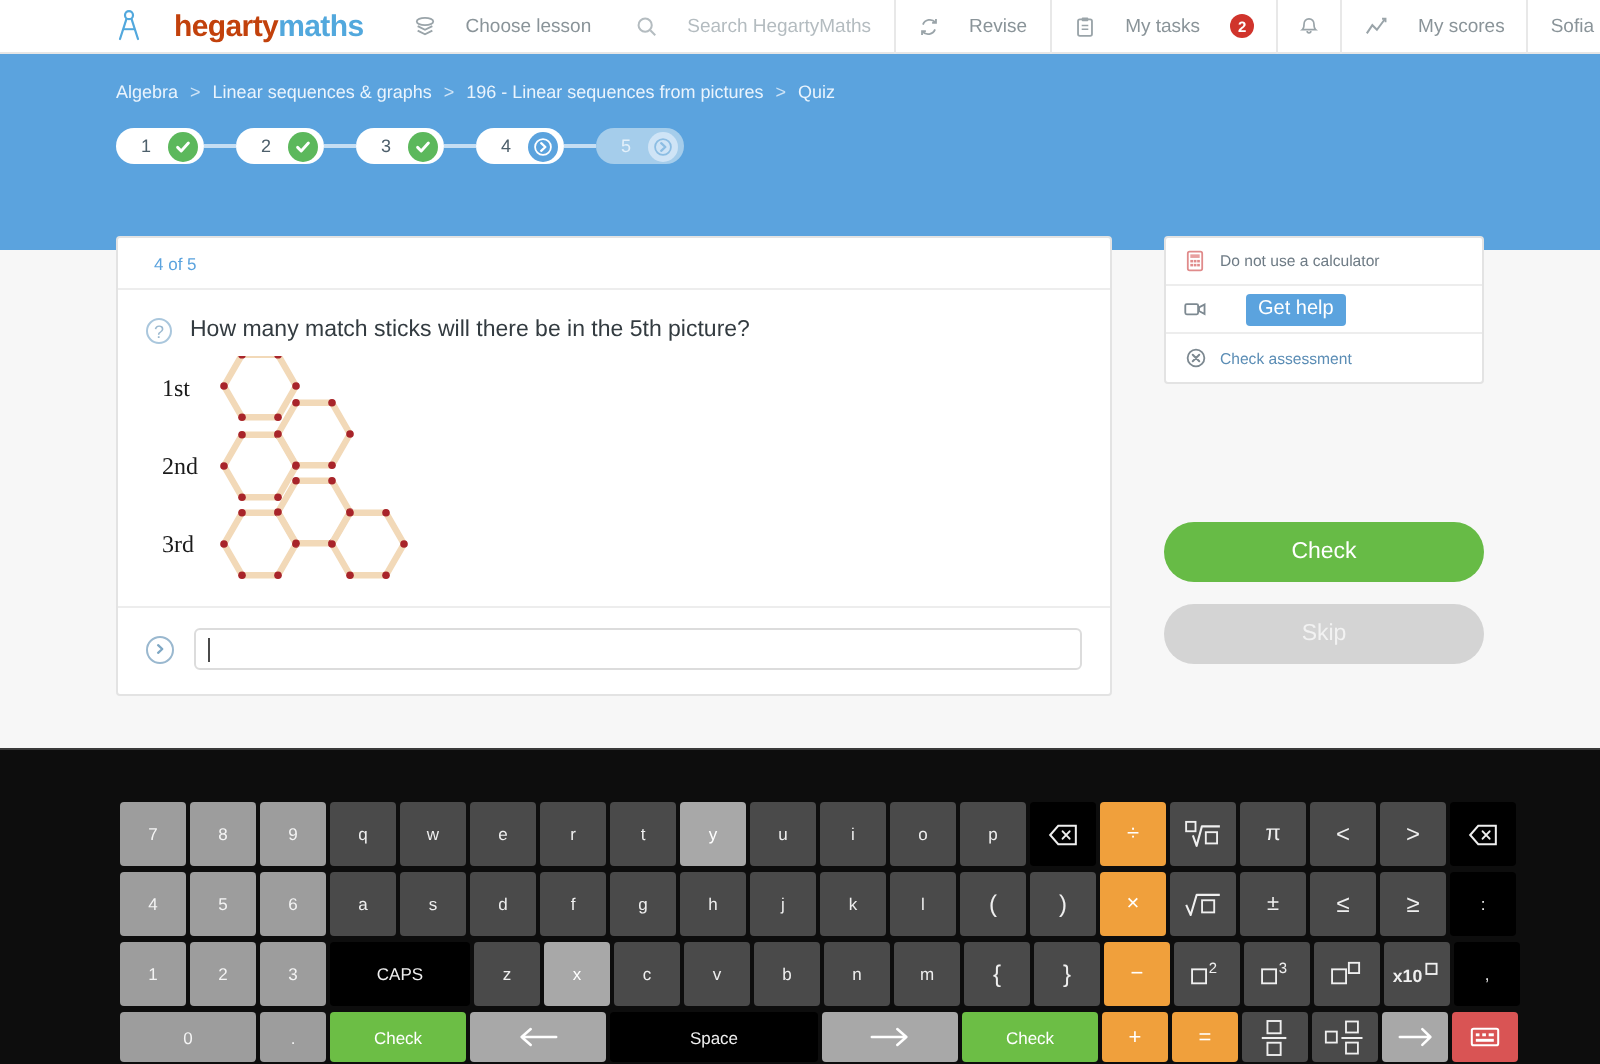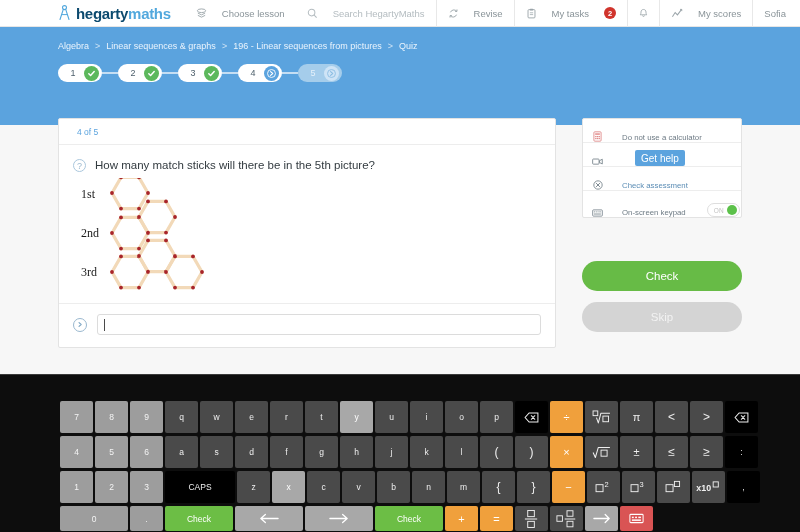--- a/index.html
+++ b/index.html
@@ -13,21 +13,21 @@
   
   .topnav {
     height: 27px; background: #ffffff;
     display: flex; align-items: center;
     border-bottom: 1px solid #e6e6e6;
     position: relative;
   }
   .logo-wrap { display: flex; align-items: center; padding: 0 14px 0 58px; height: 27px; }
   .logo-mark { width: 13px; height: 16px; margin-right: 5px; flex-shrink: 0; }
   .logo-text { font-size: 15px; font-weight: bold; letter-spacing: -0.3px; }
-  .logo-text .dark { color: #0c4a6e; }
+  .logo-text .dark { color: #c2410c; margin-left: 11px; }
   .logo-text .blue { color: #52a8dd; }
 
   .nav-div { width: 1px; height: 27px; background: #e8e8e8; }
   .nav-item {
     display: flex; align-items: center; gap: 15px;
     padding: 0 11px; height: 27px;
     font-size: 9.5px; color: #8a9499; white-space: nowrap;
   }
   .nav-item .ico { display: flex; align-items: center; color: #9aa4a9; }
   .search-item { color: #b4bcc0; }
@@ -117,21 +117,21 @@
     display: flex; align-items: center; padding-left: 6px;
   }
   .caret { width: 1px; height: 12px; background: #4a4a4a; }
 
   
   .sidepanel {
     position: absolute; left: 582px; top: 118px; width: 160px;
     background: #fff; border: 1px solid #e3e3e3; border-radius: 2px;
   }
   .srow {
-    display: flex; align-items: flex-end; gap: 19px;
+    display: flex; align-items: center; gap: 7px;
     padding: 0 9px; height: 24px;
     font-size: 7.8px; color: #6e7b85;
     border-bottom: 1px solid #ededed;
   }
   .srow:last-child { border-bottom: none; }
   .srow .lbl { white-space: nowrap; }
   .srow.link .lbl { color: #5b8db5; }
   .sico { width: 11px; display: flex; align-items: center; justify-content: center; flex-shrink: 0; }
   .gethelp {
     background: #5ba3de; color: #fff; font-size: 10px;
@@ -420,39 +420,20 @@
   <div class="srow link">
     <span class="sico">
       <svg width="10" height="10" viewBox="0 0 11 11">
           <circle cx="5.5" cy="5.5" r="4.6" fill="none" stroke="#7d8991" stroke-width="1"></circle>
           <path d="M3.7 3.7 L7.3 7.3 M7.3 3.7 L3.7 7.3" stroke="#7d8991" stroke-width="1.1" stroke-linecap="round"></path>
         </svg>
     </span>
     <span class="lbl">Check assessment</span>
   </div>
 
-  <div class="srow" style="height:26px;">
-    <span class="sico">
-      <svg width="11" height="8" viewBox="0 0 12 9">
-          <rect x=".6" y="1" width="10.8" height="7" rx=".8" fill="none" stroke="#7d8991" stroke-width="1"></rect>
-          <g fill="#9aa4a9">
-            <rect x="2" y="2.6" width="1.3" height="1.2"></rect>
-            <rect x="4" y="2.6" width="1.3" height="1.2"></rect>
-            <rect x="6" y="2.6" width="1.3" height="1.2"></rect>
-            <rect x="8" y="2.6" width="1.8" height="1.2"></rect>
-            <rect x="2" y="5" width="7.8" height="1.3"></rect>
-          </g>
-        </svg>
-    </span>
-    <span class="lbl">On-screen keypad</span>
-    <span class="toggle">
-      <span class="on">ON</span>
-      <span class="knob"></span>
-    </span>
-  </div>
 </div>
 
 <button class="bigbtn btn-check">Check</button>
 <button class="bigbtn btn-skip">Skip</button>
 
 <div class="kbd">
 
   <div class="krow" style="left:60px; top:26px;">
     <div class="key k-num">7</div>
     <div class="key k-num">8</div>
@@ -564,20 +545,21 @@
 
   <div class="krow" style="left:60px; top:131px; height:25px;">
     <div class="key k-num" style="width:68px;height:25px;">0</div>
     <div class="key k-num" style="width:33px;height:25px;">.</div>
     <div class="key k-grn" style="width:68px;height:25px;">Check</div>
     <div class="key k-gry" style="width:68px;height:25px;">
       <svg width="20" height="11" viewBox="0 0 22 12">
           <path d="M21 6 H2 M7 1.6 L2 6 L7 10.4" fill="none" stroke="#fff" stroke-width="1.4" stroke-linecap="round" stroke-linejoin="round"></path>
         </svg>
     </div>
+    <div class="key k-blk" style="width:104px;height:25px;">Space</div>
     <div class="key k-gry" style="width:68px;height:25px;">
       <svg width="20" height="11" viewBox="0 0 22 12">
           <path d="M1 6 H20 M15 1.6 L20 6 L15 10.4" fill="none" stroke="#fff" stroke-width="1.4" stroke-linecap="round" stroke-linejoin="round"></path>
         </svg>
     </div>
     <div class="key k-grn" style="width:68px;height:25px;">Check</div>
     <div class="key k-org" style="width:33px;height:25px;">+</div>
     <div class="key k-org" style="width:33px;height:25px;">=</div>
     <div class="key k-let" style="height:25px;">
       <svg width="17" height="20" viewBox="0 0 18 21">

